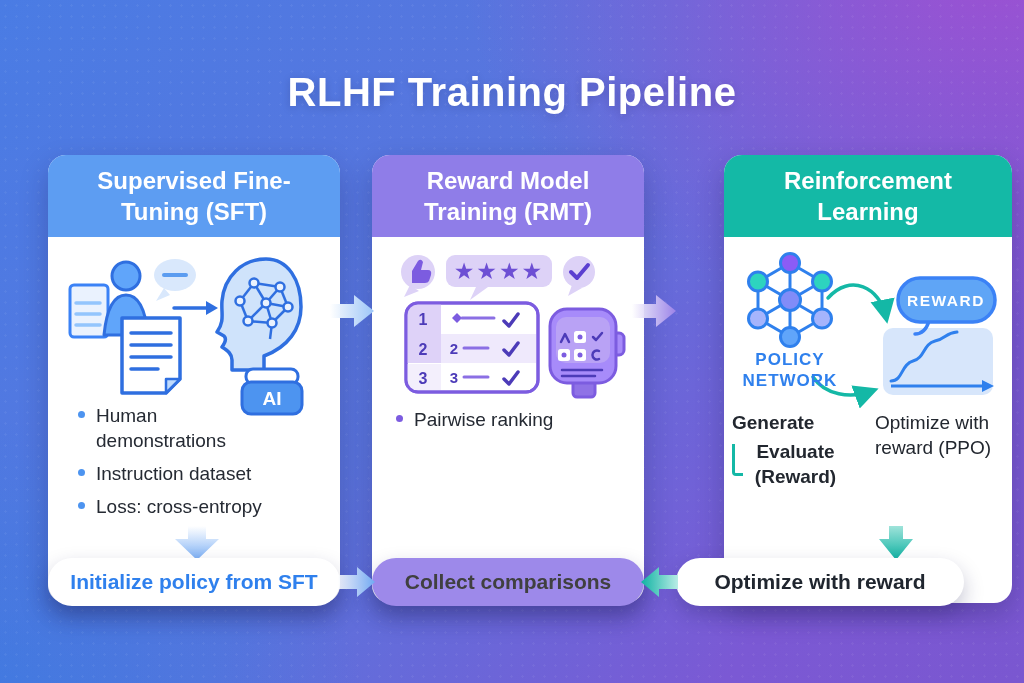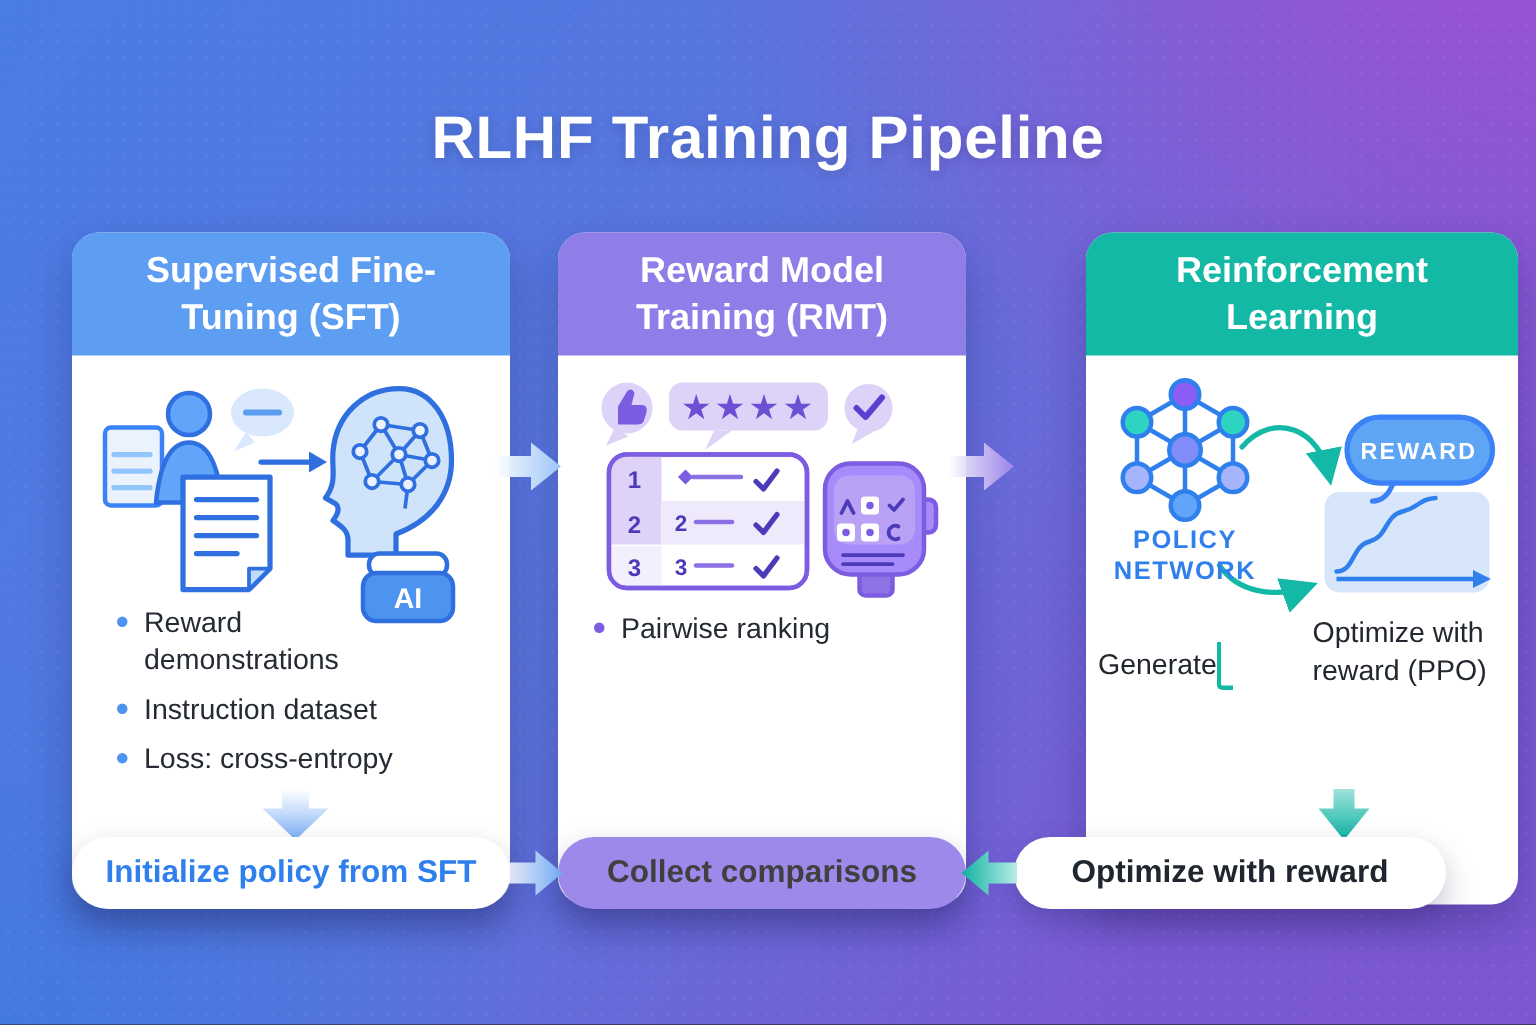--- a/index.html
+++ b/index.html
@@ -36,21 +36,21 @@
   .svg-rmt{left:18px;top:90px;}
   .svg-rl{left:8px;top:92px;}
   ul.bullets{position:absolute;margin:0;padding:0;list-style:none;font-size:19px;color:#252a33;line-height:1.32;}
   .bullets-sft{left:30px;top:248px;width:205px;}
   .bullets-rmt{left:24px;top:252px;width:230px;}
   ul.bullets li{display:flex;gap:11px;margin-bottom:8px;}
   .dot{flex:0 0 auto;width:7px;height:7px;border-radius:50%;margin-top:8px;}
   .dot-blue{background:#4d94f0;}
   .dot-purple{background:#7c5ce0;}
   .rl-steps{position:absolute;left:8px;top:255px;width:272px;display:flex;font-size:19px;color:#22272f;line-height:1.32;}
-  .rl-col1{width:136px;display:flex;flex-direction:row;align-items:flex-end;}
+  .rl-col1{width:136px;display:flex;flex-direction:column;align-items:flex-start;font-weight:bold;}
   .rl-col2{width:136px;display:flex;justify-content:center;}
   .rl-generate{text-align:center;margin-bottom:4px;}
   .rl-eval-row{display:flex;align-items:flex-start;}
   .bracket{display:inline-block;width:11px;height:32px;border-left:3px solid #14b8a6;border-bottom:3px solid #14b8a6;border-radius:0 0 0 4px;margin:5px 5px 0 0;}
   .rl-evaluate{width:95px;text-align:center;}
   .rl-optimize{width:122px;text-align:left;}
   .fbox{
     position:absolute;top:558px;height:48px;border-radius:24px;
     display:flex;align-items:center;justify-content:center;font-size:21px;
     box-shadow:0 9px 20px rgba(25,25,80,.25);
@@ -135,21 +135,21 @@
       <g>
         <rect x="188" y="118" width="52" height="15" rx="7" fill="#ffffff" stroke="#2f6fe0" stroke-width="3"></rect>
         <rect x="184" y="131" width="60" height="32" rx="9" fill="#4d94f0" stroke="#2f6fe0" stroke-width="3"></rect>
         <text x="214" y="154" text-anchor="middle" font-size="19" font-weight="bold" fill="#ffffff">AI</text>
       </g>
     </svg>
 
     <ul class="bullets bullets-sft">
       <li>
           <span class="dot dot-blue"></span>
-          <span>Reward demonstrations</span>
+          <span>Human demonstrations</span>
         </li>
       <li>
           <span class="dot dot-blue"></span>
           <span>Instruction dataset</span>
         </li>
       <li>
           <span class="dot dot-blue"></span>
           <span>Loss: cross-entropy</span>
         </li>
     </ul>
@@ -280,20 +280,21 @@
       </g>
       <text x="58" y="118" text-anchor="middle" font-size="17" font-weight="bold" fill="#2f80ed" letter-spacing="1">POLICY</text>
       <text x="58" y="139" text-anchor="middle" font-size="17" font-weight="bold" fill="#2f80ed" letter-spacing="1">NETWORK</text>
     </svg>
 
     <div class="rl-steps">
       <div class="rl-col1">
         <div class="rl-generate">Generate</div>
         <div class="rl-eval-row">
           <span class="bracket"></span>
+          <div class="rl-evaluate">Evaluate (Reward)</div>
         </div>
       </div>
       <div class="rl-col2">
         <div class="rl-optimize">Optimize with reward (PPO)</div>
       </div>
     </div>
   </div>
 
   <svg class="arr" style="left:330px;top:293px;" width="46" height="36">
     <defs>

